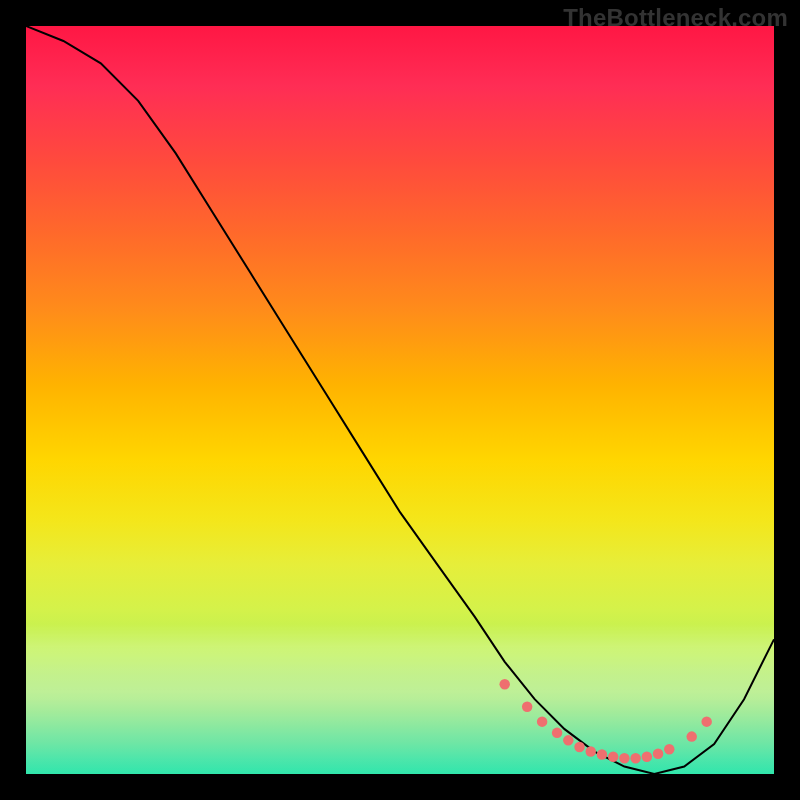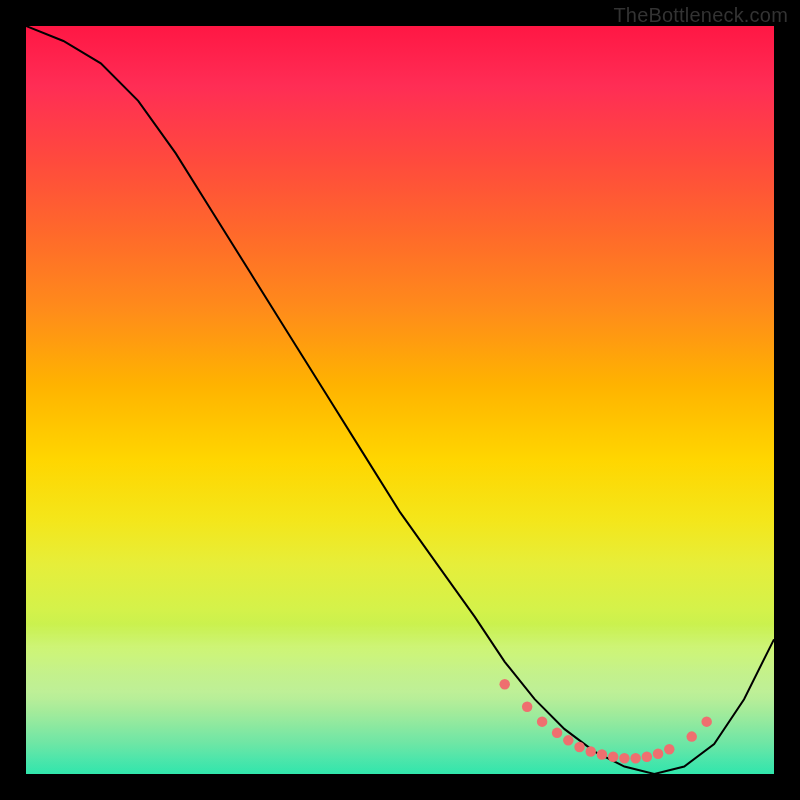--- a/index.html
+++ b/index.html
@@ -15,22 +15,22 @@
     position: relative;
     width: 800px;
     height: 800px;
     background: #000;
   }
   .watermark {
     position: absolute;
     top: 4px;
     right: 12px;
     color: #333;
-    font-size: 20px;
-    font-weight: 400;
+    font-size: 24px;
+    font-weight: 700;
     letter-spacing: 0.2px;
     user-select: none;
   }
   .plot-area {
     position: absolute;
     left: 26px;
     top: 26px;
     width: 748px;
     height: 748px;
   }

